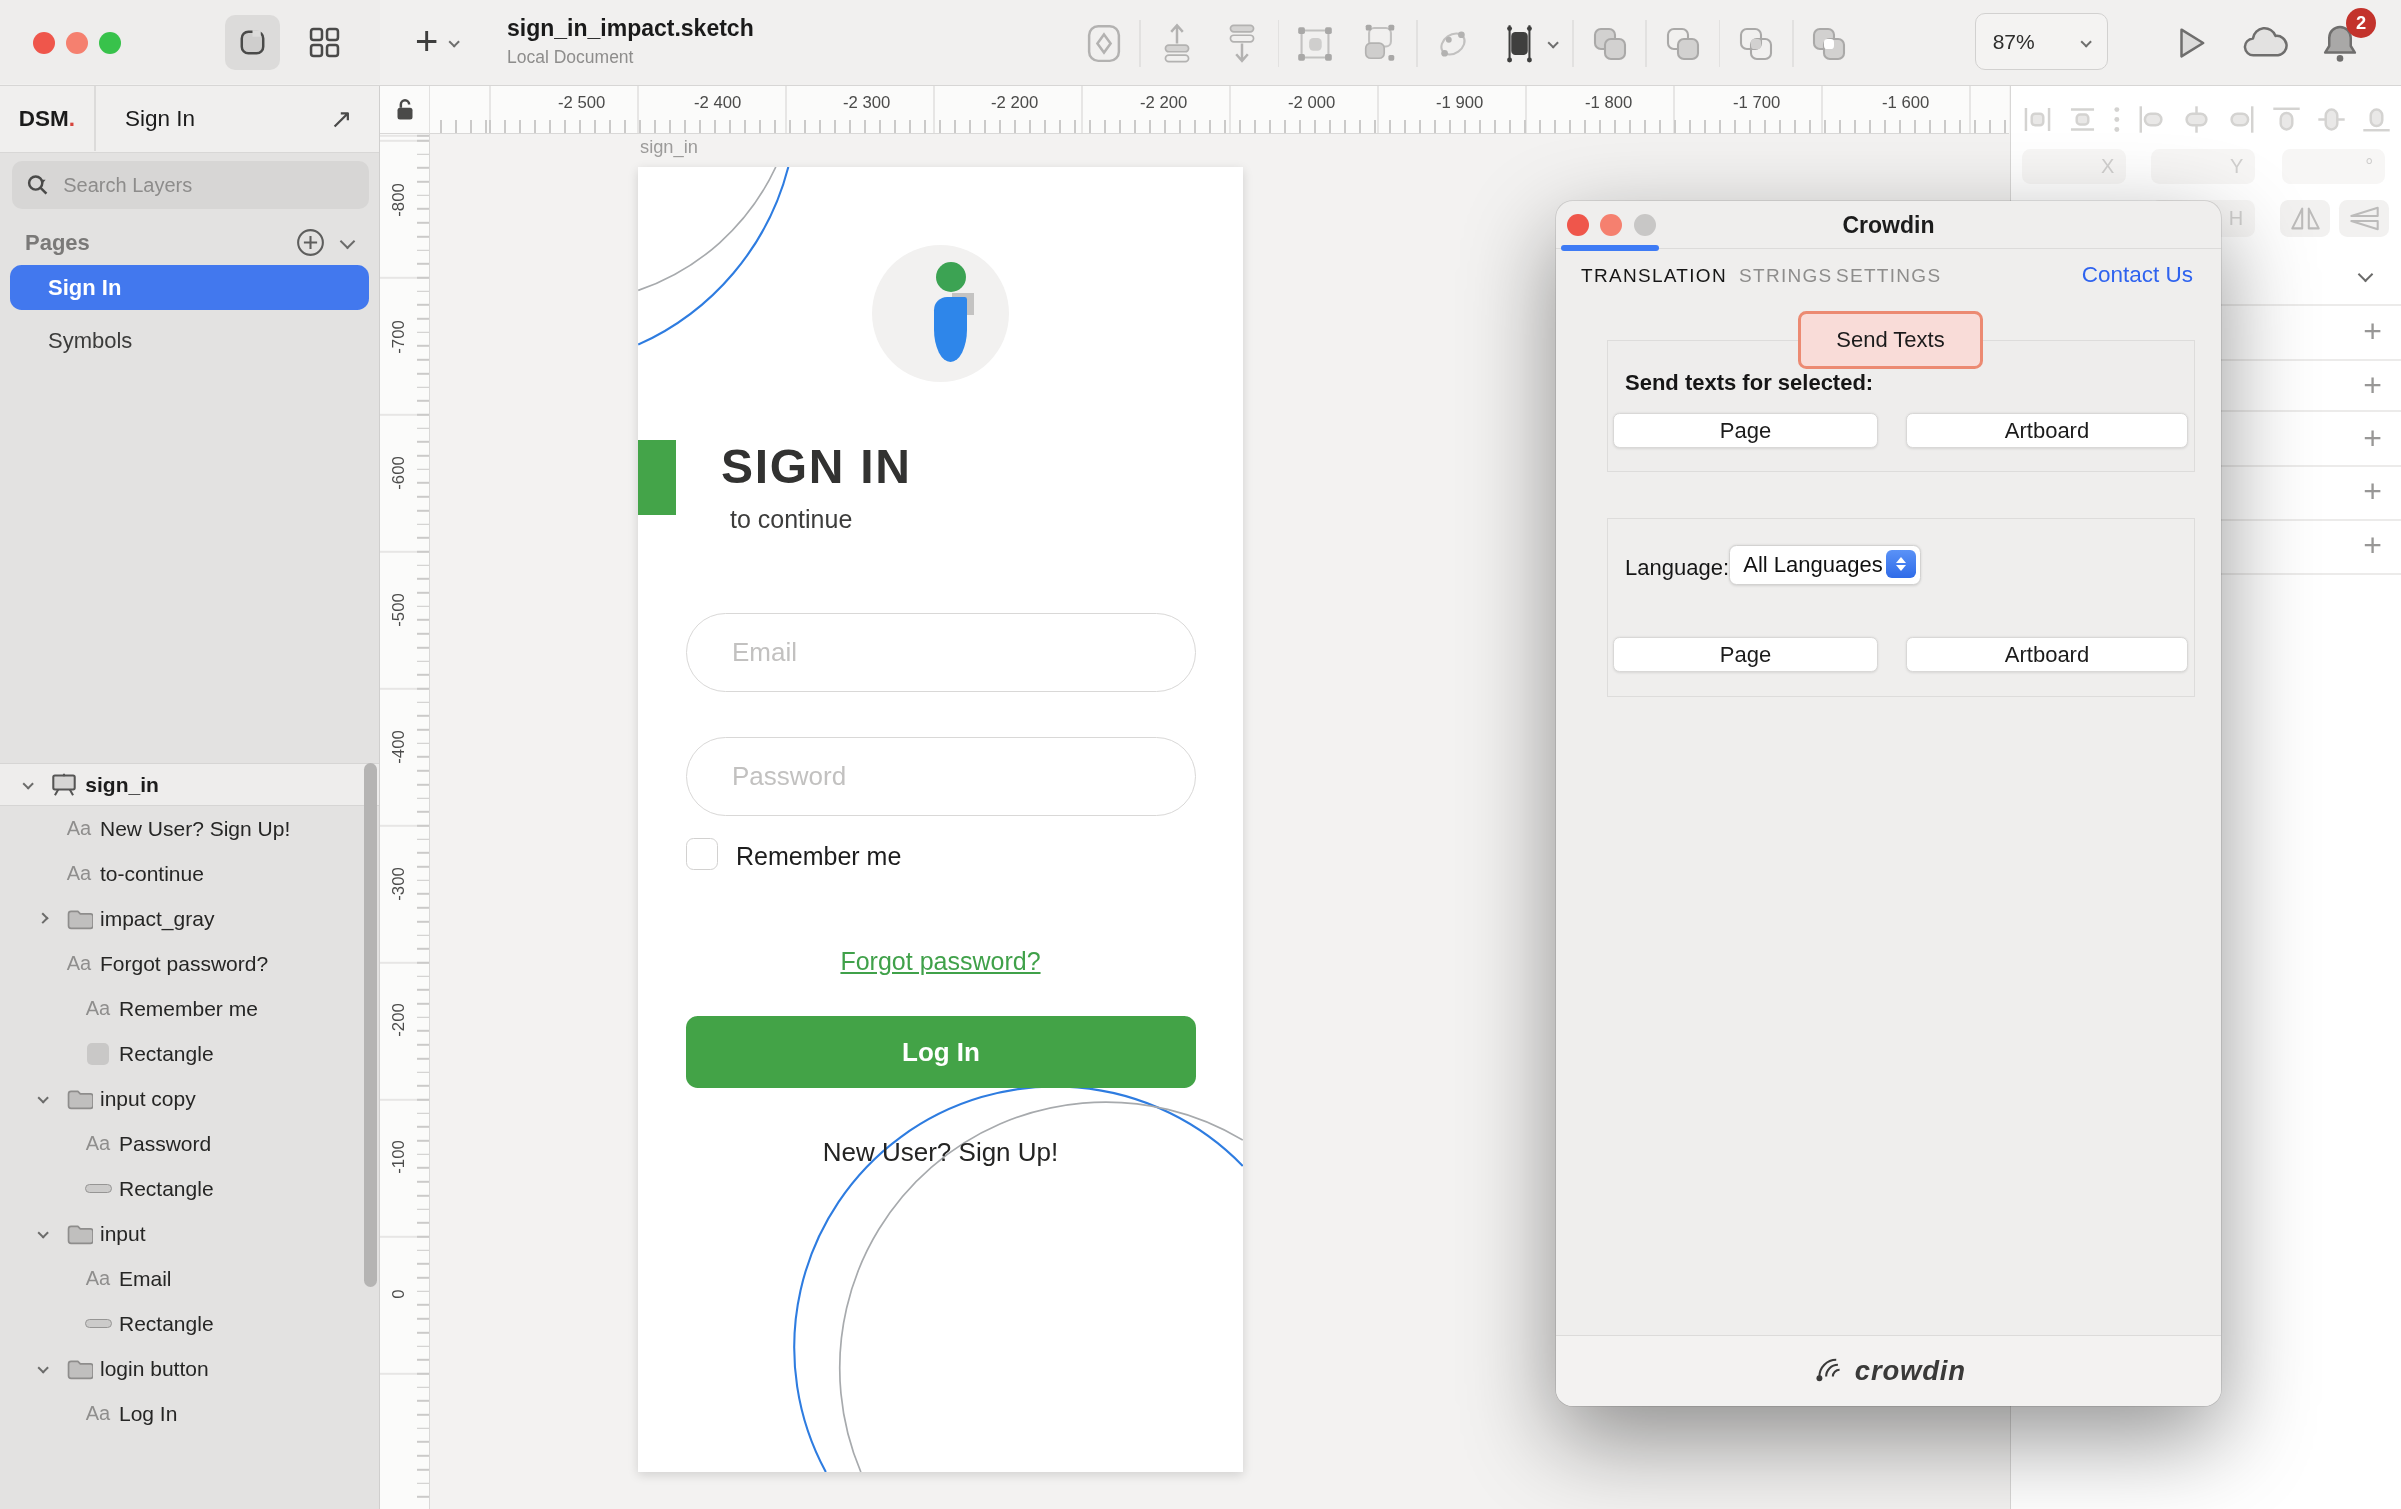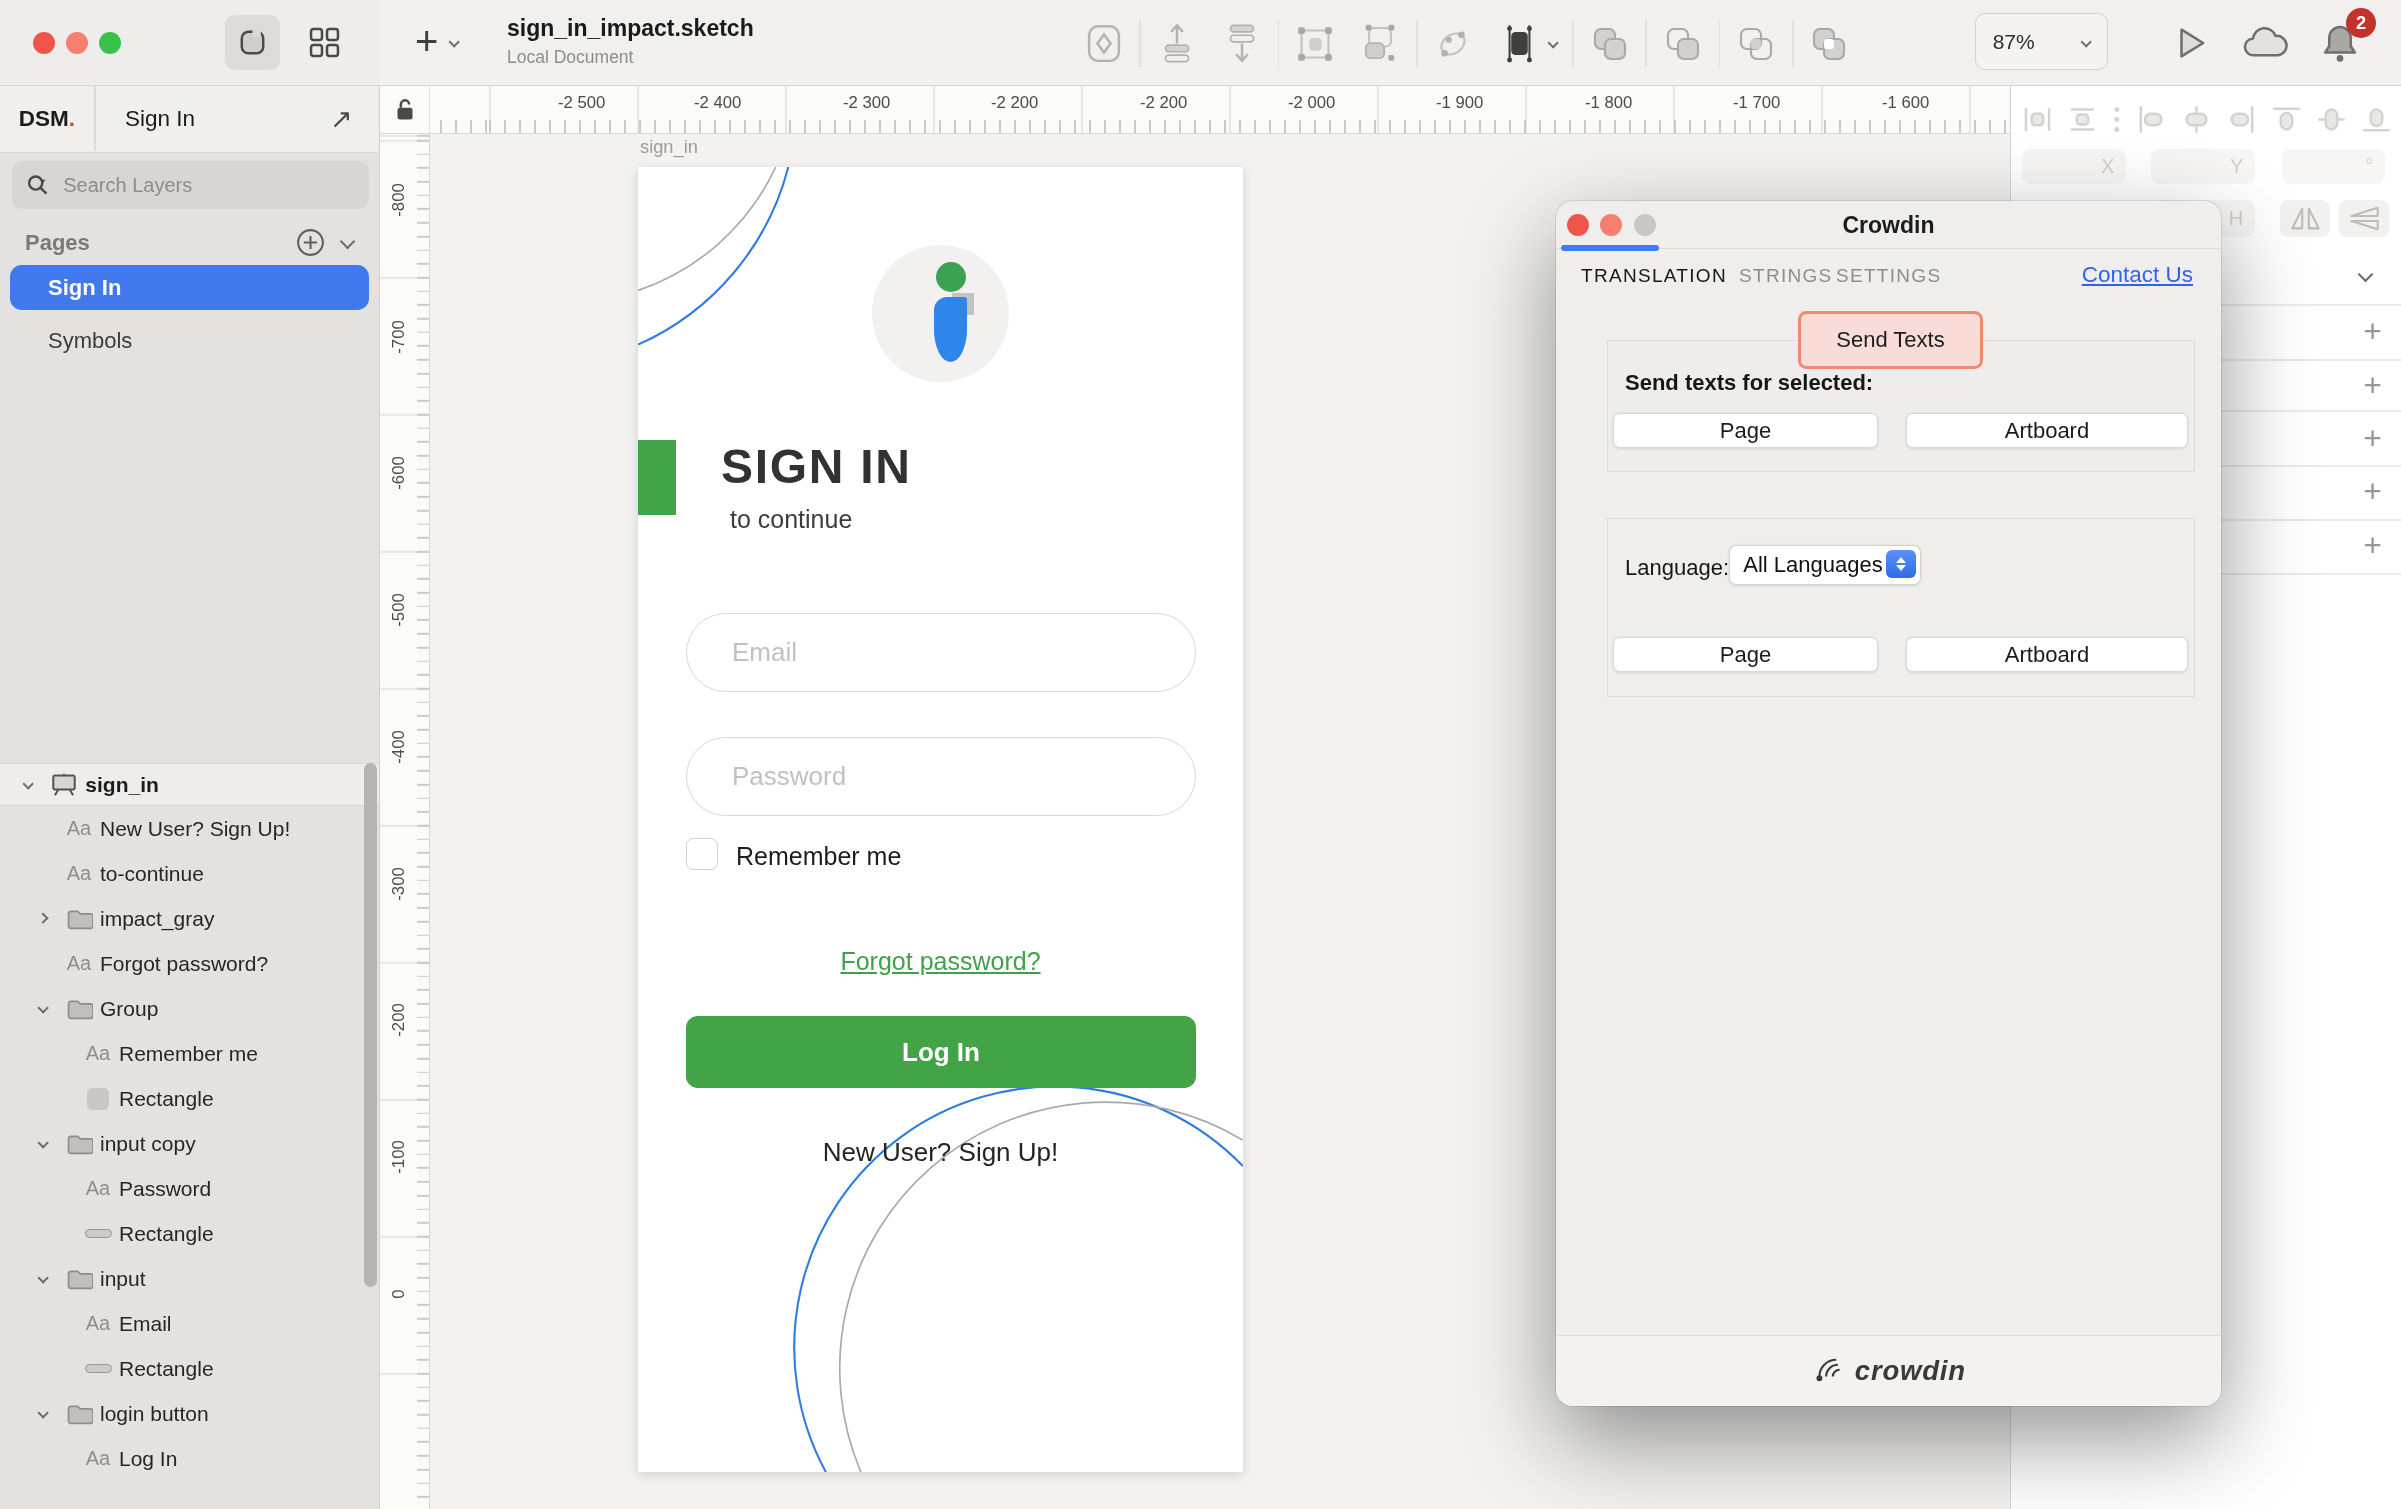--- a/index.html
+++ b/index.html
@@ -104,21 +104,21 @@
   .plus-row{position:absolute;left:345px;width:33px;text-align:center;font-size:32px;font-weight:300;color:#989796;}
   #insp-chevron{position:absolute;left:349px;top:183px;}
 
   
   #crowdin{left:1556px;top:201px;width:665px;height:1205px;background:#efeeed;border-radius:16.7px;box-shadow:0 33px 92px rgba(0,0,0,.42),0 0 0 0.8px rgba(0,0,0,.12);z-index:50;}
   #cw-titlebar{left:0;top:0;width:665px;height:48px;border-bottom:1.7px solid #dcdbda;}
   #cw-title{left:0;top:11px;width:665px;text-align:center;font-size:23px;font-weight:700;color:#1c1c1c;}
   #cw-blueline{left:5px;top:44px;width:98px;height:5.8px;border-radius:3.3px;background:#3e7bf5;}
   .cw-tab{top:61px;font-size:19px;letter-spacing:1.3px;color:#8e8d8c;font-weight:500;line-height:28px;}
   .cw-tab.active{color:#161616;font-weight:400;}
-  #cw-contact{top:58px;right:28px;font-size:22.5px;color:#2f63ef;line-height:32px;text-decoration:underline;}
+  #cw-contact{top:58px;right:28px;font-size:22.5px;color:#2f63ef;line-height:32px;}
   #cw-send{left:242px;top:110px;width:185px;height:58px;background:#f9dcd8;border:3.3px solid #ec8a72;border-radius:8.3px;display:flex;align-items:center;justify-content:center;font-size:22px;color:#1c1c1c;z-index:2;}
   #cw-box1{left:51px;top:139px;width:588px;height:132px;border:1.7px solid #dddcdb;background:#eeedec;}
   #cw-sendfor{left:69px;top:169px;font-size:22px;font-weight:600;color:#161616;}
   .cw-btn{position:absolute;height:35px;background:#fff;border:1.7px solid #d9d8d7;border-radius:6.7px;box-shadow:0 0.8px 2.5px rgba(0,0,0,.10);display:flex;align-items:center;justify-content:center;font-size:22px;color:#1b1b1b;}
   #cw-fieldset{left:51px;top:317px;width:588px;height:179px;border:1.7px solid #dddcdb;}
   #cw-legend{left:0;top:304px;width:665px;text-align:center;}
   #cw-legend span{background:#efeeed;padding:0 16.7px;font-size:22px;color:#1b1b1b;}
   #cw-lang-label{left:69px;top:354px;font-size:22px;color:#161616;}
   #cw-dropdown{left:173px;top:344px;width:192px;height:40px;background:#fff;border:1.7px solid #d3d2d1;border-radius:7.5px;box-shadow:0 0.8px 2.5px rgba(0,0,0,.12);display:flex;align-items:center;padding-left:13.3px;font-size:22px;color:#111;}
   #cw-stepper{position:absolute;right:4.2px;top:4.2px;width:30px;height:28px;border-radius:5.8px;background:linear-gradient(#5a92f7,#2f6be8);display:flex;flex-direction:column;align-items:center;justify-content:center;gap:2.5px;}
@@ -367,31 +367,20 @@
           </span>
           <span>impact_gray</span>
         </div>
         <div class="lrow ind1">
           <span class="cslot"></span>
           <span class="islot">
             <span class="aa">Aa</span>
           </span>
           <span>Forgot password?</span>
         </div>
-        <div class="lrow ind1">
-          <span class="cslot">
-            <span class="chev sm gray"></span>
-          </span>
-          <span class="islot">
-            <svg width="27" height="22" viewBox="0 0 32 26">
-              <path d="M3 7 a3 3 0 0 1 3-3 h8 l3 3 h12 a3 3 0 0 1 3 3 v11 a3 3 0 0 1 -3 3 h-23 a3 3 0 0 1 -3 -3 z" fill="#c0bfbe" stroke="#8e8d8c" stroke-width="2"></path>
-            </svg>
-          </span>
-          <span>Group</span>
-        </div>
         <div class="lrow ind2">
           <span class="cslot"></span>
           <span class="islot">
             <span class="aa">Aa</span>
           </span>
           <span>Remember me</span>
         </div>
         <div class="lrow ind2">
           <span class="cslot"></span>
           <span class="islot">

